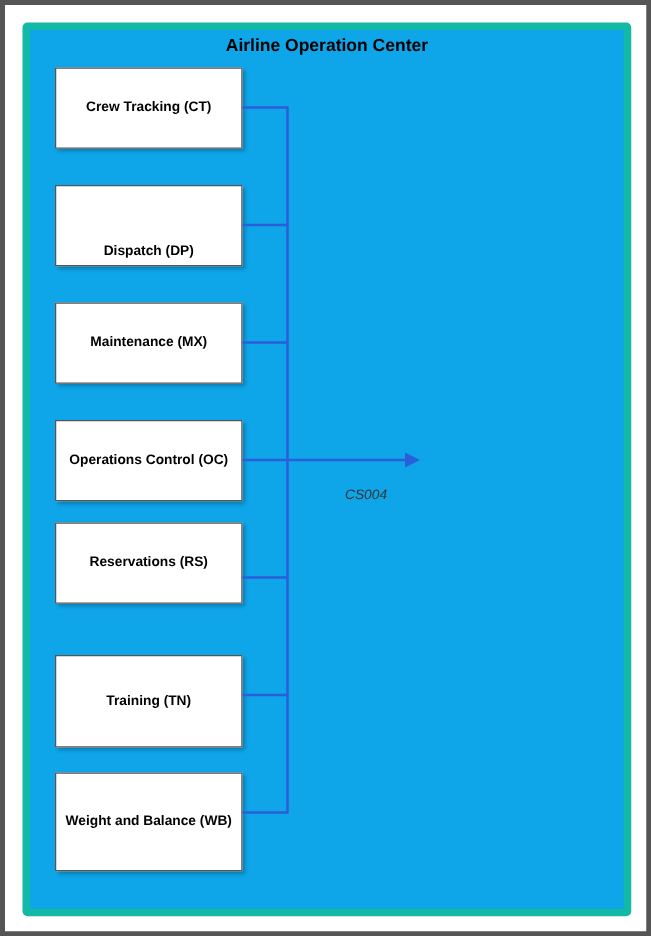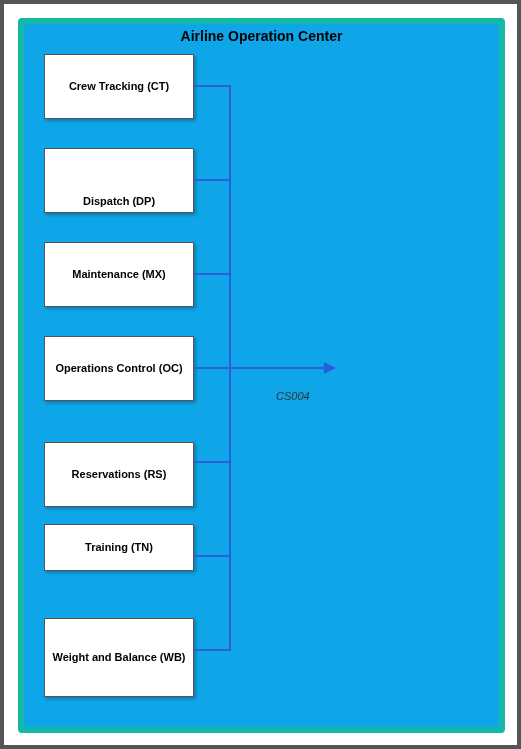--- a/index.html
+++ b/index.html
@@ -76,24 +76,24 @@
   </div>
   <div class="node" style="left:40px; top:144px; width:150px; height:65px;align-items:flex-end;">
     <span>Dispatch (DP)</span>
   </div>
   <div class="node" style="left:40px; top:238px; width:150px; height:65px;">
     <span>Maintenance (MX)</span>
   </div>
   <div class="node" style="left:40px; top:332px; width:150px; height:65px;">
     <span>Operations Control (OC)</span>
   </div>
-  <div class="node" style="left:40px; top:438px; width:150px; height:65px;">
+  <div class="node" style="left:40px; top:414px; width:150px; height:65px;">
     <span>Reservations (RS)</span>
   </div>
-  <div class="node" style="left:40px; top:520px; width:150px; height:47px;">
+  <div class="node" style="left:40px; top:520px; width:150px; height:74px;">
     <span>Training (TN)</span>
   </div>
   <div class="node" style="left:40px; top:614px; width:150px; height:79px;">
     <span>Weight and Balance (WB)</span>
   </div>
 
 
   <div class="connector" style="left:190px; top:81px;  width:36px; height:2px;"></div>
   <div class="connector" style="left:190px; top:175px; width:36px; height:2px;"></div>
   <div class="connector" style="left:190px; top:269px; width:36px; height:2px;"></div>

